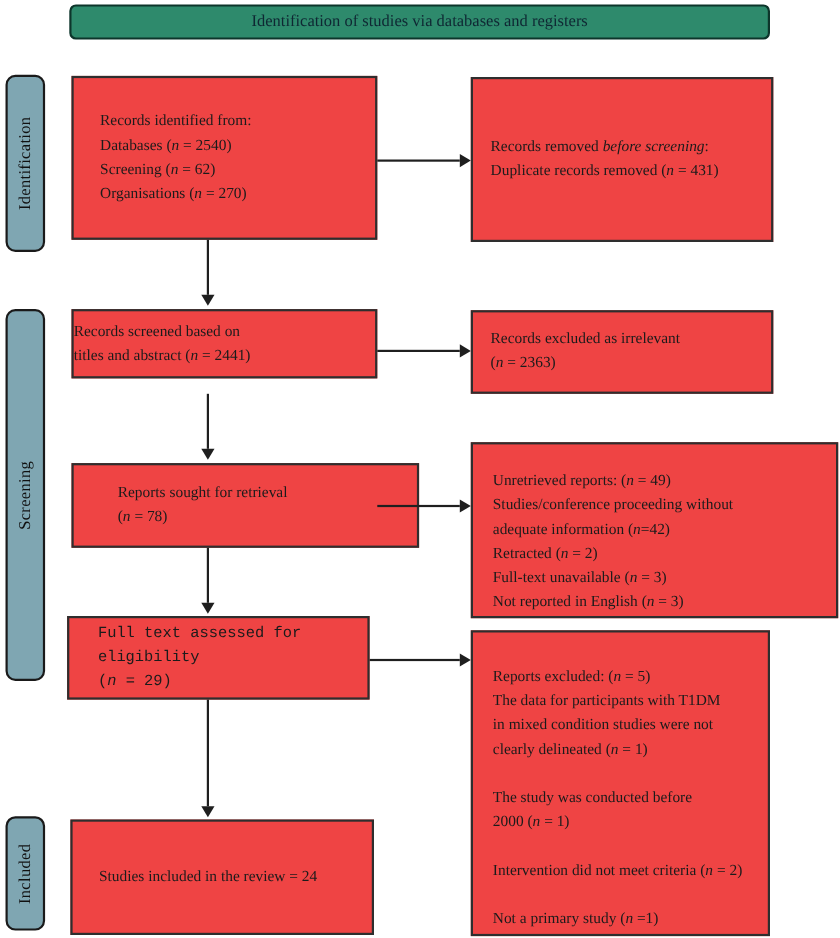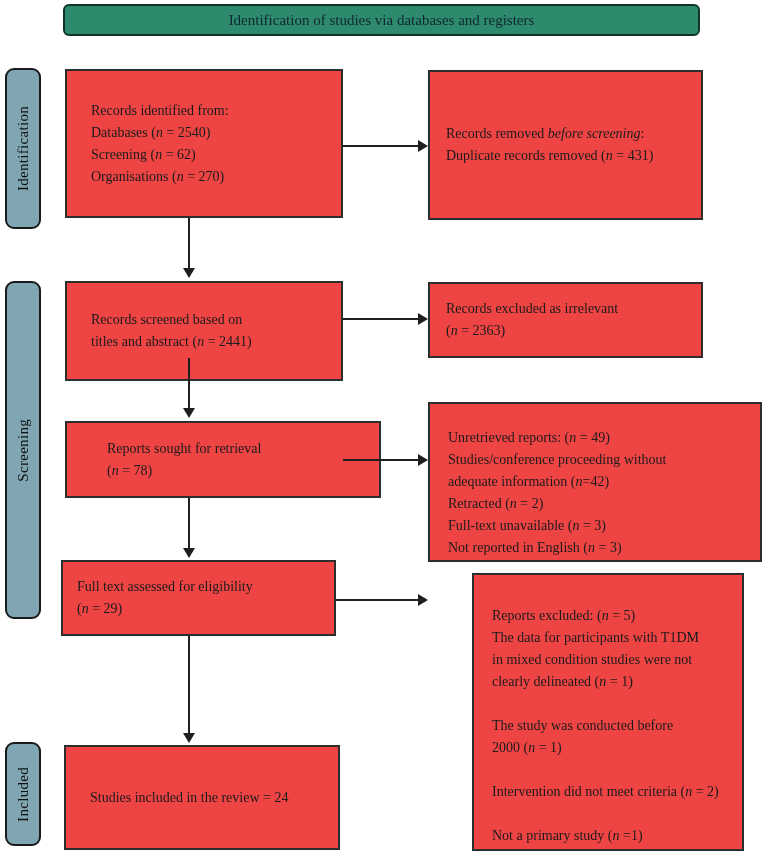--- a/index.html
+++ b/index.html
@@ -69,35 +69,35 @@
 
   <div class="box" style="left:65px;top:69px;width:278px;height:149px;padding-left:24px;">
     <div>
         <div class="line"><span>Records identified from:</span></div>
         <div class="line"><span>Databases (</span><i>n</i><span> = 2540)</span></div>
         <div class="line"><span>Screening (</span><i>n</i><span> = 62)</span></div>
         <div class="line"><span>Organisations (</span><i>n</i><span> = 270)</span></div>
       </div>
   </div>
 
-  <div class="box" style="left:65px;top:281px;width:278px;height:100px;padding-left:24px;">
+  <div class="box" style="left:65px;top:281px;width:278px;height:63px;">
     <div>
         <div class="line"><span>Records screened based on</span></div>
         <div class="line"><span>titles and abstract (</span><i>n</i><span> = 2441)</span></div>
       </div>
   </div>
 
   <div class="box" style="left:65px;top:421px;width:316px;height:77px;padding-left:40px;">
     <div>
         <div class="line"><span>Reports sought for retrieval</span></div>
         <div class="line"><span>(</span><i>n</i><span> = 78)</span></div>
       </div>
   </div>
 
-  <div class="box" style="left:61px;top:560px;width:275px;height:76px;padding-left:14px;">
+  <div class="box" style="left:61px;top:560px;width:275px;height:76px;padding-left:26px;font-family:Liberation Mono, monospace;">
     <div>
         <div class="line"><span>Full text assessed for eligibility</span></div>
         <div class="line"><span>(</span><i>n</i><span> = 29)</span></div>
       </div>
   </div>
 
   <div class="box" style="left:64px;top:745px;width:276px;height:105px;padding-left:24px;">
     <div>
         <div class="line"><span>Studies included in the review = 24</span></div>
       </div>
@@ -121,21 +121,21 @@
     <div>
         <div class="line"><span>Unretrieved reports: (</span><i>n</i><span> = 49)</span></div>
         <div class="line"><span>Studies/conference proceeding without</span></div>
         <div class="line"><span>adequate information (</span><i>n</i><span>=42)</span></div>
         <div class="line"><span>Retracted (</span><i>n</i><span> = 2)</span></div>
         <div class="line"><span>Full-text unavailable (</span><i>n</i><span> = 3)</span></div>
         <div class="line"><span>Not reported in English (</span><i>n</i><span> = 3)</span></div>
       </div>
   </div>
 
-  <div class="box topalign" style="left:428px;top:573px;width:272px;height:278px;padding:28px 8px 0 18px;margin-left:44px;">
+  <div class="box topalign" style="left:428px;top:573px;width:272px;height:278px;padding:28px 8px 0 18px;">
     <div>
         <div class="line"><span>Reports excluded: (</span><i>n</i><span> = 5)</span></div>
         <div class="line"><span>The data for participants with T1DM</span></div>
         <div class="line"><span>in mixed condition studies were not</span></div>
         <div class="line"><span>clearly delineated (</span><i>n</i><span> = 1)</span></div>
         <div class="line">&nbsp;</div>
         <div class="line"><span>The study was conducted before</span></div>
         <div class="line"><span>2000 (</span><i>n</i><span> = 1)</span></div>
         <div class="line">&nbsp;</div>
         <div class="line"><span>Intervention did not meet criteria (</span><i>n</i><span> = 2)</span></div>

